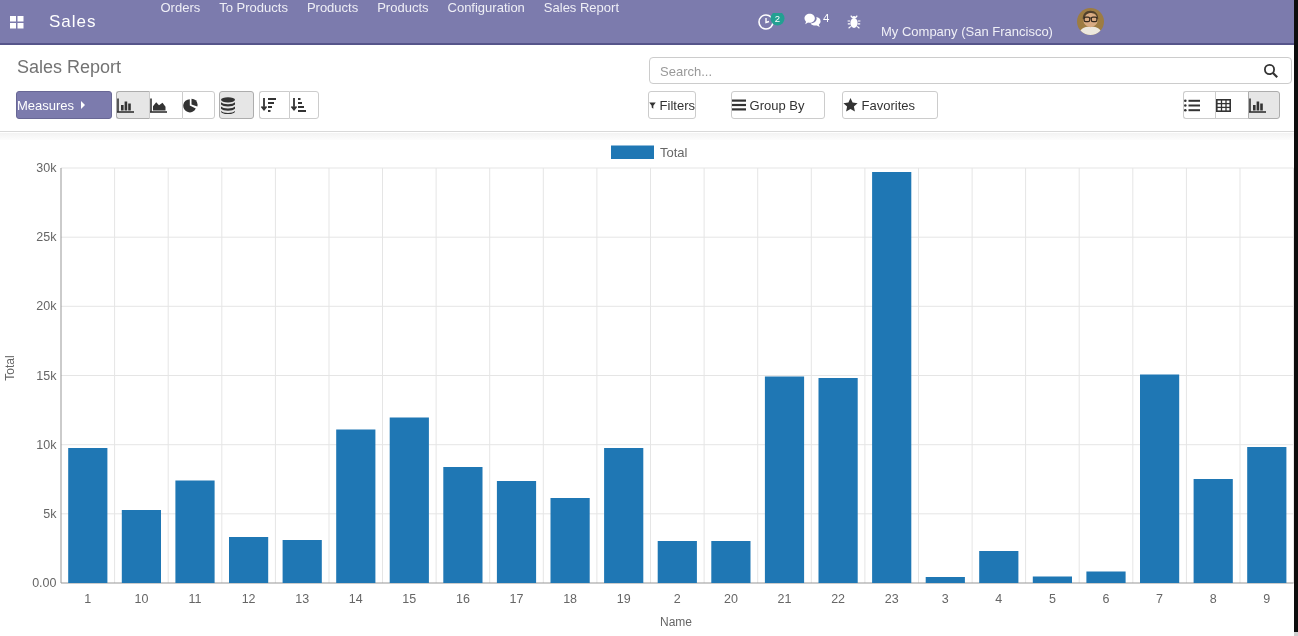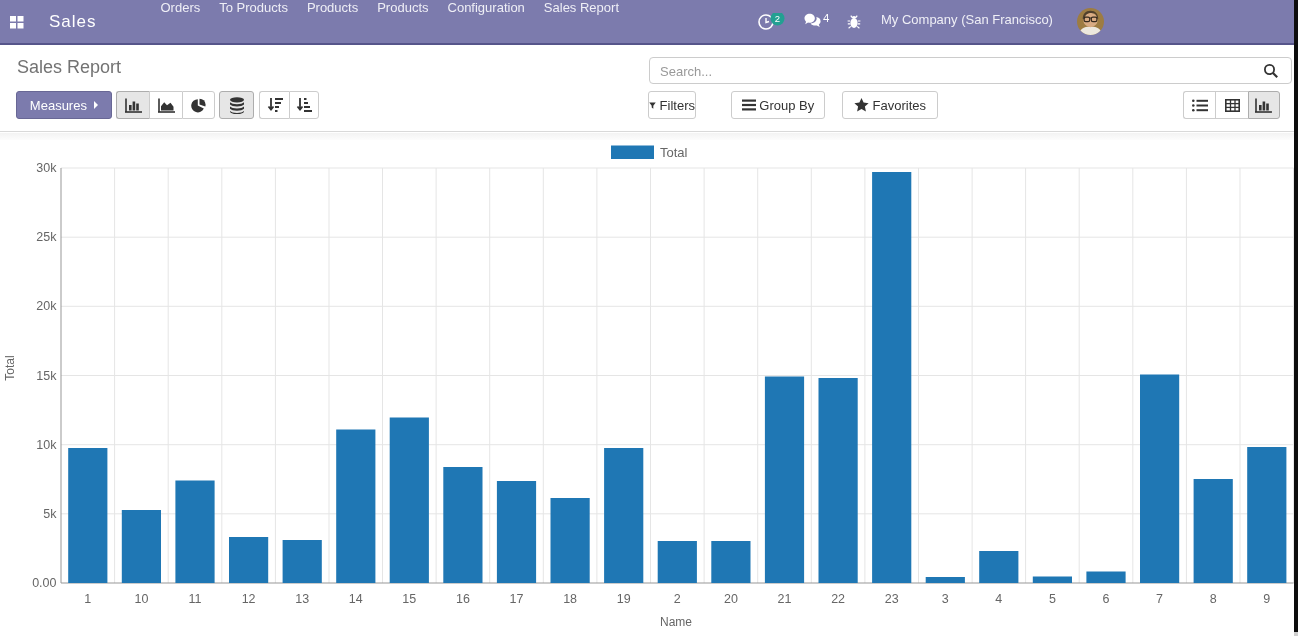--- a/index.html
+++ b/index.html
@@ -3,26 +3,26 @@
 *{margin:0;padding:0;box-sizing:border-box}
 html,body{width:1298px;height:636px;overflow:hidden;background:#fff;
   font-family:"Liberation Sans",sans-serif;}
 
 #nav{position:absolute;left:0;top:0;width:1298px;height:45px;background:#7c7bad;border-bottom:2px solid #56558a}
 #nav .appsicon{position:absolute;left:10px;top:16px}
 #brand{position:absolute;left:49px;top:12px;font-size:17px;color:#fff;letter-spacing:1px}
 .menu{position:absolute;left:151px;top:0;height:43px;display:flex;align-items:flex-start}
 .menu span{padding:0 9.5px;font-size:13px;color:#efeff6}
 .nright{position:absolute;left:0;top:0;width:1298px;height:43px;color:#efeff6;font-size:13px}
-.nr-item{position:absolute;top:0;height:39px;display:flex;align-items:center}
+.nr-item{position:absolute;top:12px;height:39px;display:flex;align-items:center}
 
 #cp{position:absolute;left:0;top:45px;width:1298px;height:87px;background:#fff;border-bottom:1px solid #d9d9d9}
 #title{position:absolute;left:17px;top:12px;font-size:18px;color:#737373}
 .btn{position:absolute;height:28px;border:1px solid #ccc;border-radius:3px;background:#fff;
-  display:flex;align-items:center;justify-content:center;font-size:13px;color:#333}
+  display:flex;align-items:center;justify-content:flex-start;font-size:13px;color:#333}
 .grp .btn{position:static;border-radius:0;border-right-width:0}
 .grp{position:absolute;display:flex}
 .grp .btn:first-child{border-radius:3px 0 0 3px}
 .grp .btn:last-child{border-radius:0 3px 3px 0;border-right-width:1px}
 .active{background:#e6e6e6;border-color:#adadad}
 #measures{left:16px;top:46px;width:96px;background:#7c7bad;border-color:#686795;color:#fff}
 #grp1{left:116px;top:46px}
 #grp1 .btn{width:33px}
 #dbbtn{left:219px;top:46px;width:35px}
 #grp2{left:259px;top:46px}

